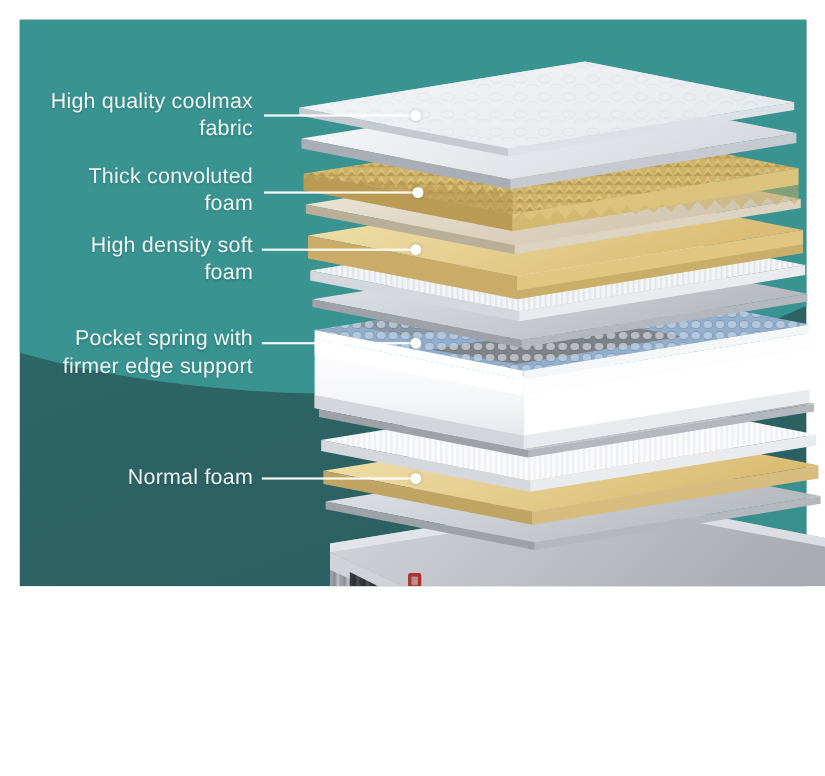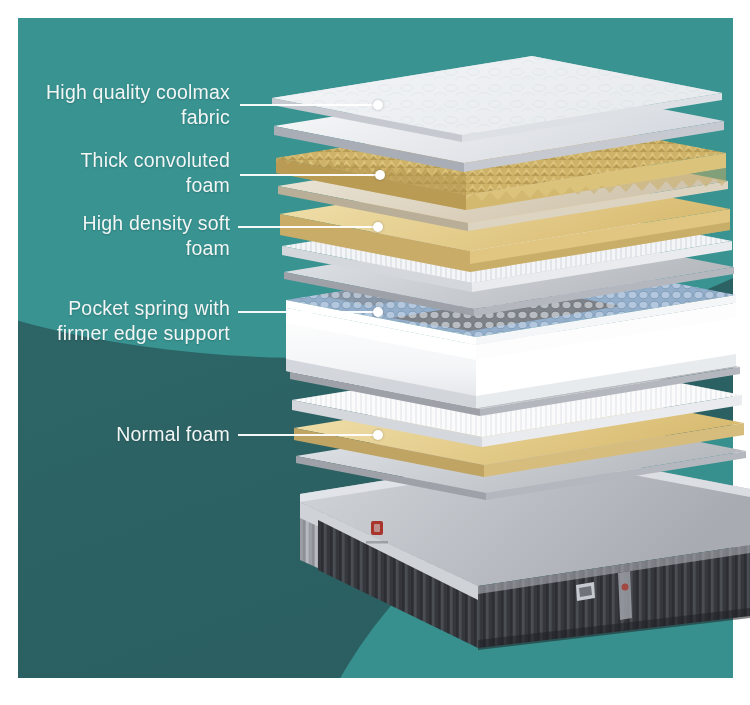--- a/index.html
+++ b/index.html
@@ -5,21 +5,21 @@
 <style>
   * { box-sizing: border-box; }
   html, body {
     margin: 0; padding: 0;
     background: #ffffff;
     font-family: "Liberation Sans", sans-serif;
   }
   #stage {
     position: relative;
     width: 750px;
-    height: 678px;
+    height: 533px;
     background: #ffffff;
     overflow: hidden;
   }
 
   
   .panel {
     position: absolute;
     left: 18px; top: 18px;
     width: 715px; height: 662px;
     overflow: hidden;

